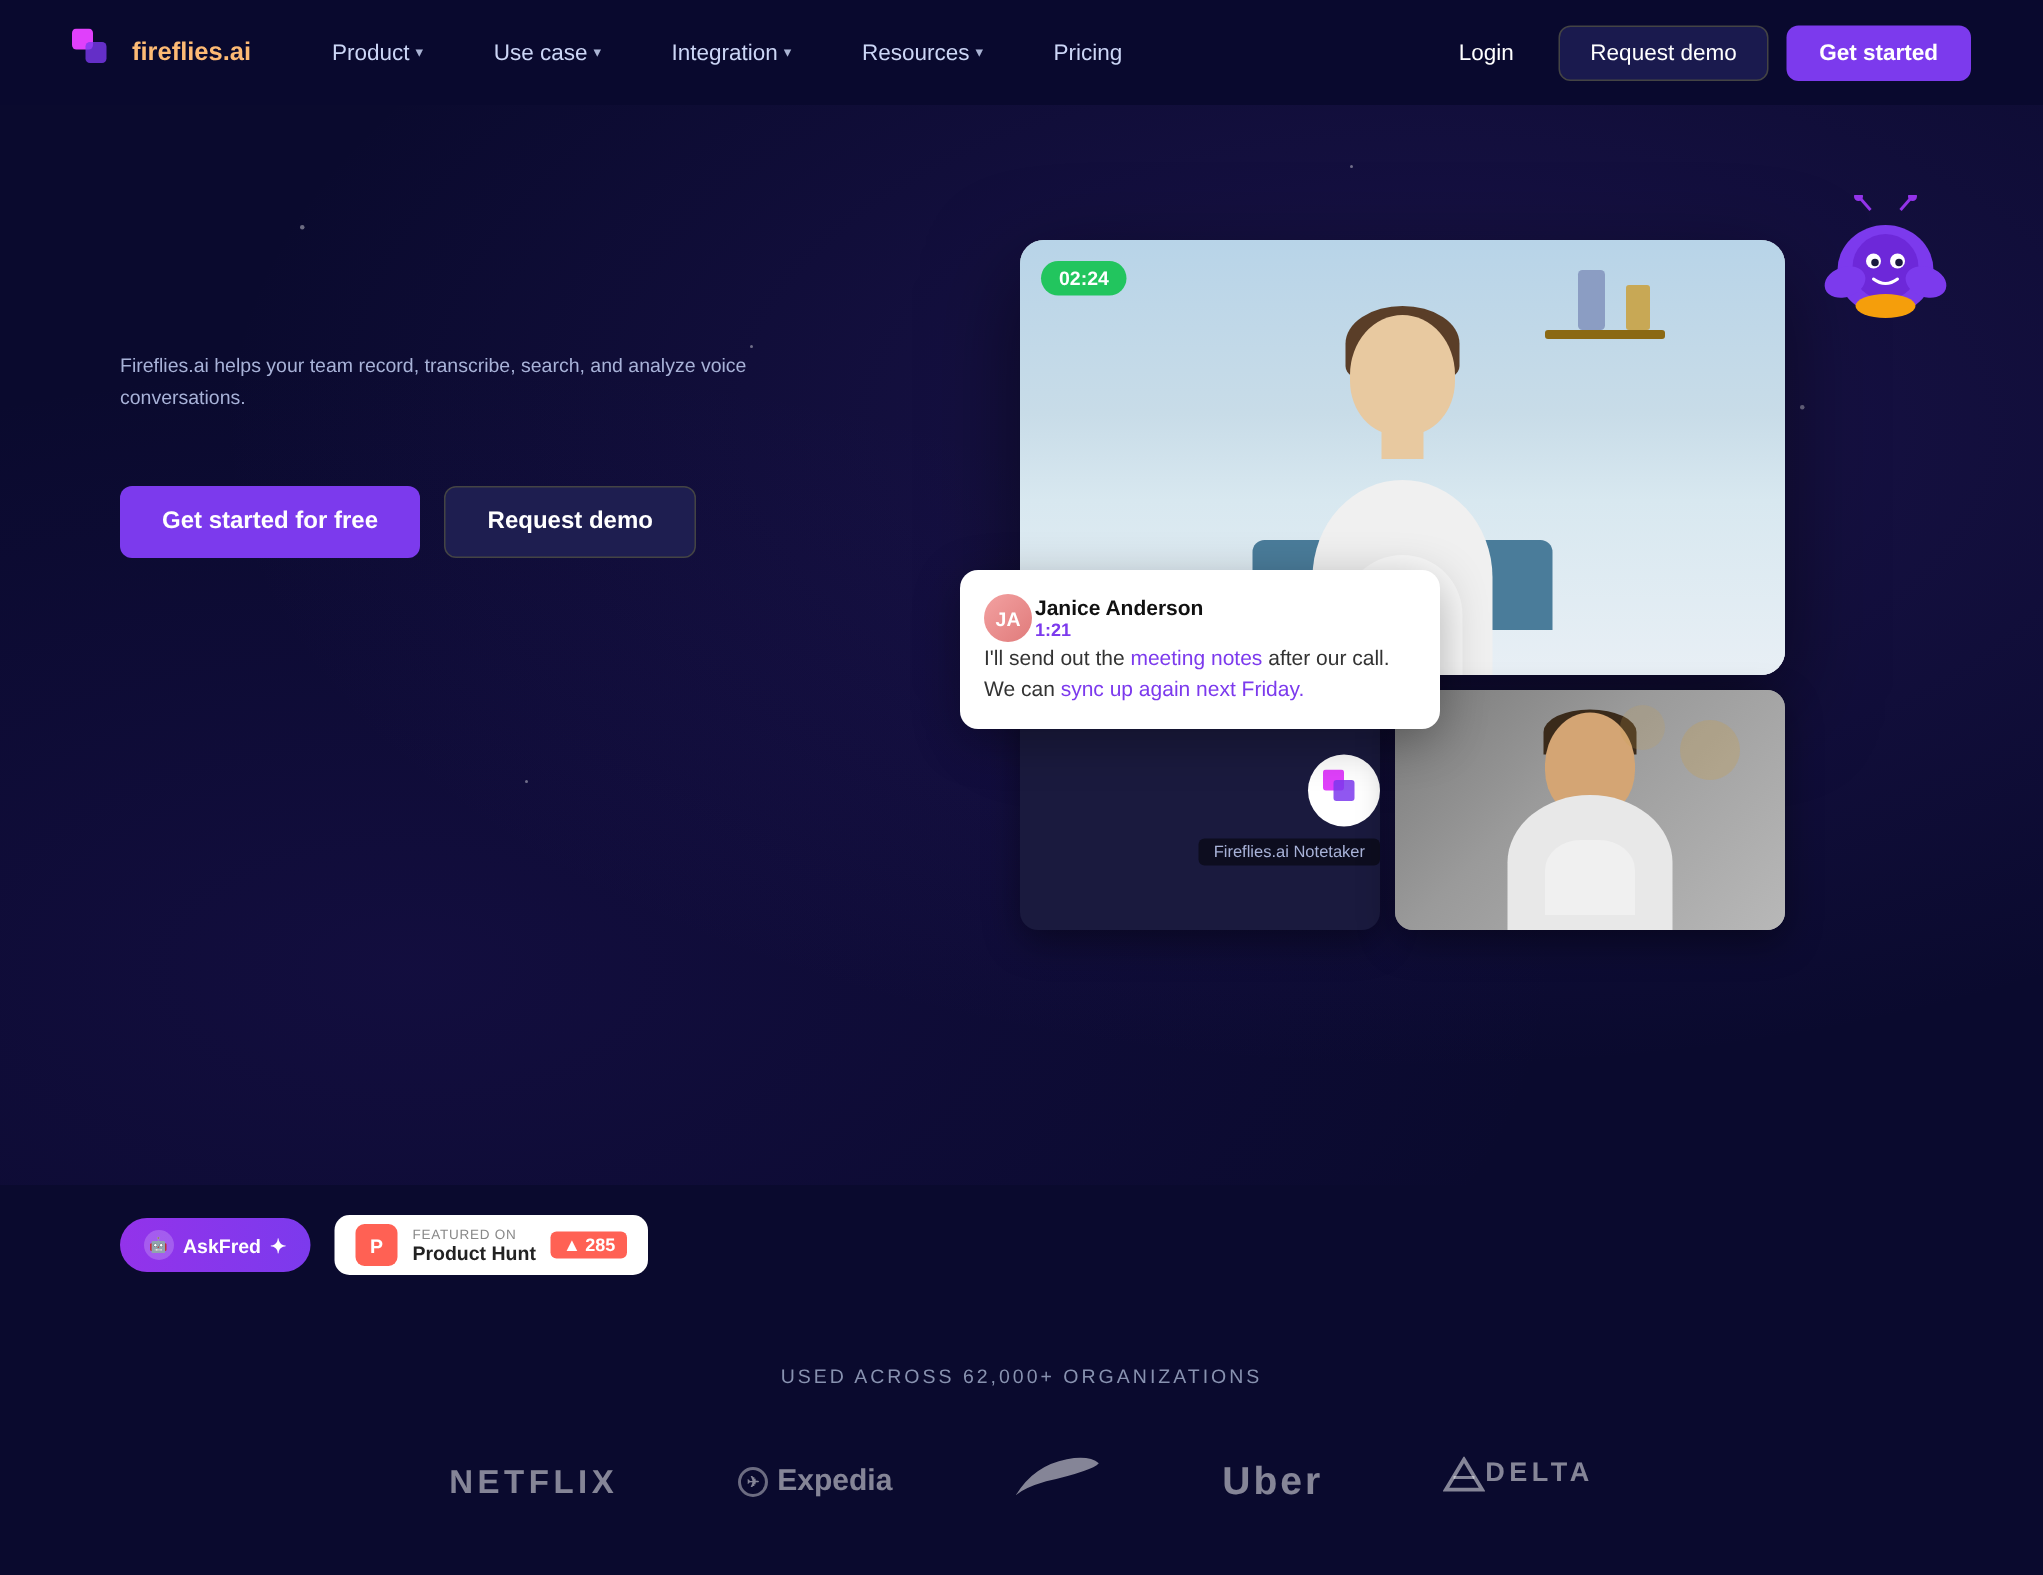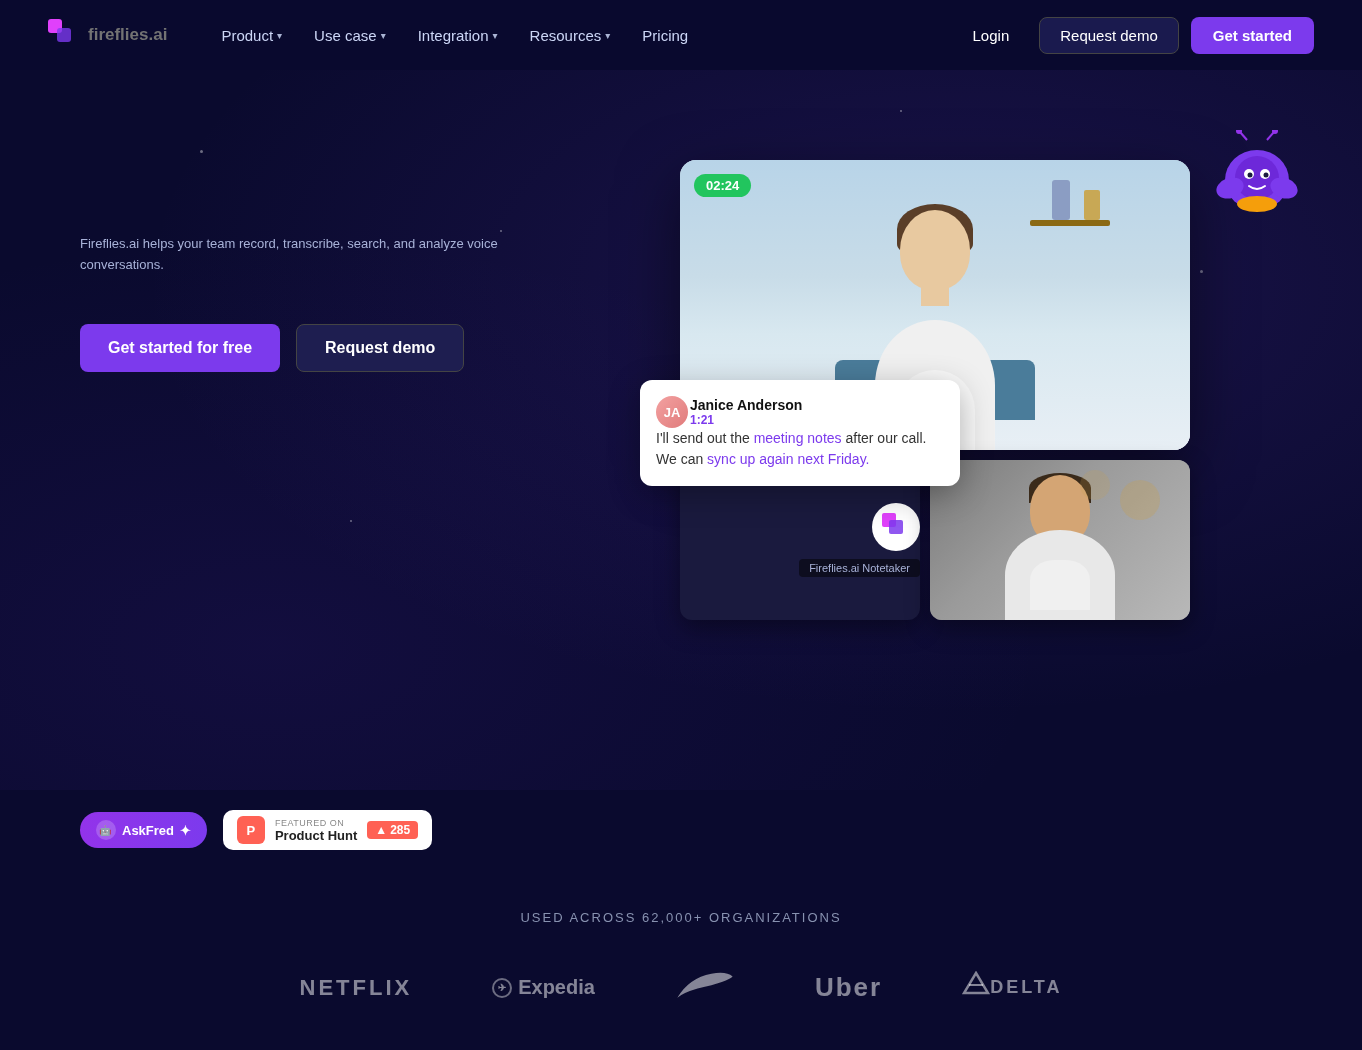--- a/index.html
+++ b/index.html
@@ -27,28 +27,28 @@
       align-items: center;
       gap: 8px;
       margin-right: 40px;
       text-decoration: none;
     }
     .logo-icon {
       width: 32px;
       height: 32px;
     }
     .logo-text {
-      color: #737373;
+      color: #fdba74;
       font-size: 17px;
       font-weight: 600;
     }
     .nav-links {
       display: flex;
       align-items: center;
-      gap: 4px;
+      gap: 19px;
       flex: 1;
       text-align: center;
     }
     .nav-item {
       display: flex;
       align-items: center;
       gap: 4px;
       padding: 8px 14px;
       color: #ccd6f6;
       font-size: 15px;
@@ -432,21 +432,21 @@
     .nike-swoosh {
       color: rgba(255,255,255,0.5);
       font-size: 40px;
       transform: rotate(-5deg);
       display: inline-block;
     }
 
     
     .delta-logo {
       display: flex;
-      align-items: center;
+      align-items: flex-start;
       gap: 0;
       color: rgba(255,255,255,0.5);
     }
     .delta-icon {
       font-size: 22px;
     }
     .delta-text {
       font-size: 18px;
       font-weight: 700;
       letter-spacing: 3px;

